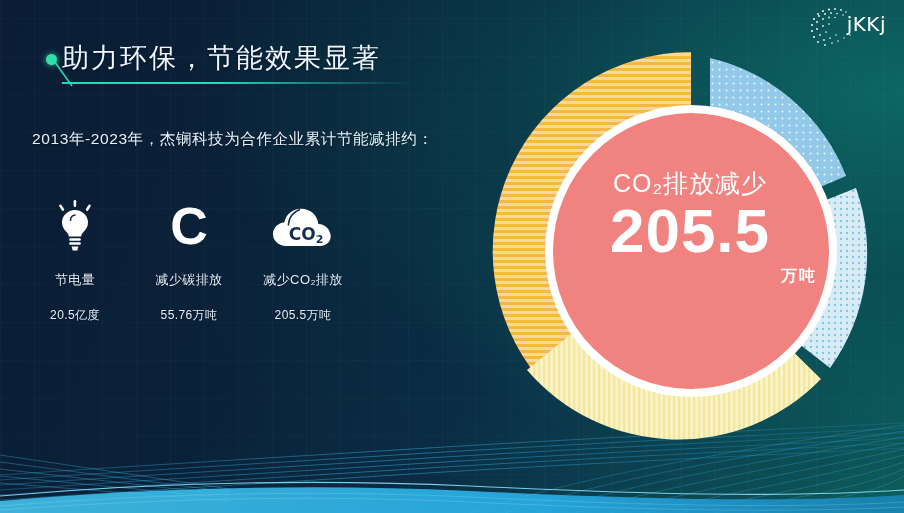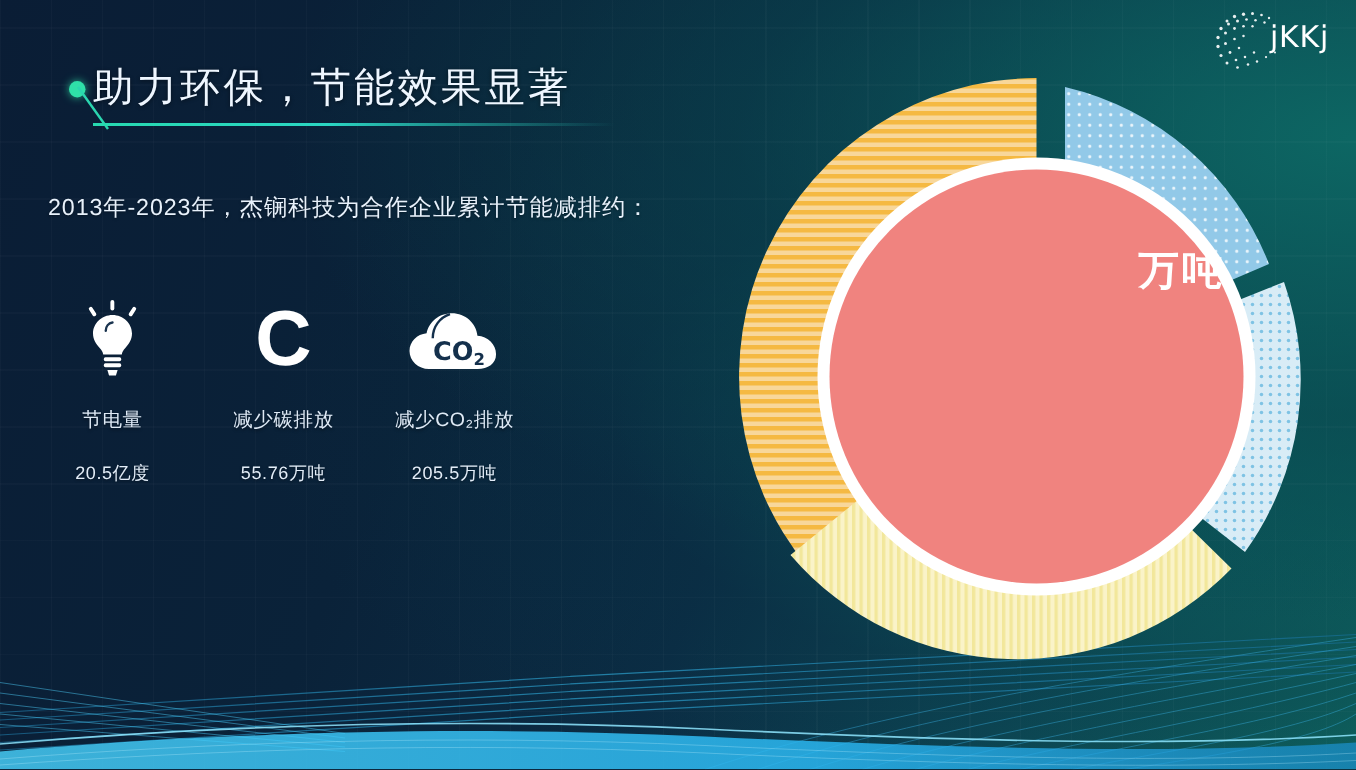--- a/index.html
+++ b/index.html
@@ -72,21 +72,21 @@
   
   #donut{position:absolute;left:478px;top:38px;width:426px;height:430px;}
 
   #center-text{
     position:absolute;left:545px;top:168px;width:290px;
     text-align:center;color:#ffffff;pointer-events:none;
   }
   #center-head{font-size:25px;letter-spacing:1px;font-weight:400;line-height:30px;}
   #center-num{font-size:62px;font-weight:700;line-height:66px;letter-spacing:1px;}
   #center-unit{
-    font-size:27px;font-weight:700;line-height:28px;letter-spacing:2px;
+    font-size:16px;font-weight:700;line-height:28px;letter-spacing:2px;
     text-align:right;padding-right:18px;margin-top:-2px;
   }
 
   
   #logo{position:absolute;right:14px;top:4px;width:86px;height:44px;}
   #logo-text{
     position:absolute;right:18px;top:12px;
     font-size:20px;font-weight:400;color:#ffffff;letter-spacing:.5px;
     font-family:"DejaVu Sans","Liberation Sans",sans-serif;
   }
@@ -254,20 +254,22 @@
              A 199,199 0 0 1 49,332
              L 103,288
              A 130,130 0 0 0 294,293
              Z"></path>
 
     <circle cx="213" cy="213" r="146" fill="#ffffff"></circle>
     <circle cx="213" cy="213" r="138" fill="#F0837F"></circle>
   </svg>
 
   <div id="center-text">
+    <div id="center-head">CO₂排放减少</div>
+    <div id="center-num">205.5</div>
     <div id="center-unit">万吨</div>
   </div>
 
   <svg id="logo" viewBox="0 0 86 44">
     <g fill="#ffffff" opacity=".9">
       <circle cx="14" cy="10" r="1"></circle>
         <circle cx="19" cy="7" r="1.1"></circle>
         <circle cx="25" cy="5.5" r="1.1"></circle>
       <circle cx="31" cy="5" r="1"></circle>
         <circle cx="37" cy="6" r=".9"></circle>

